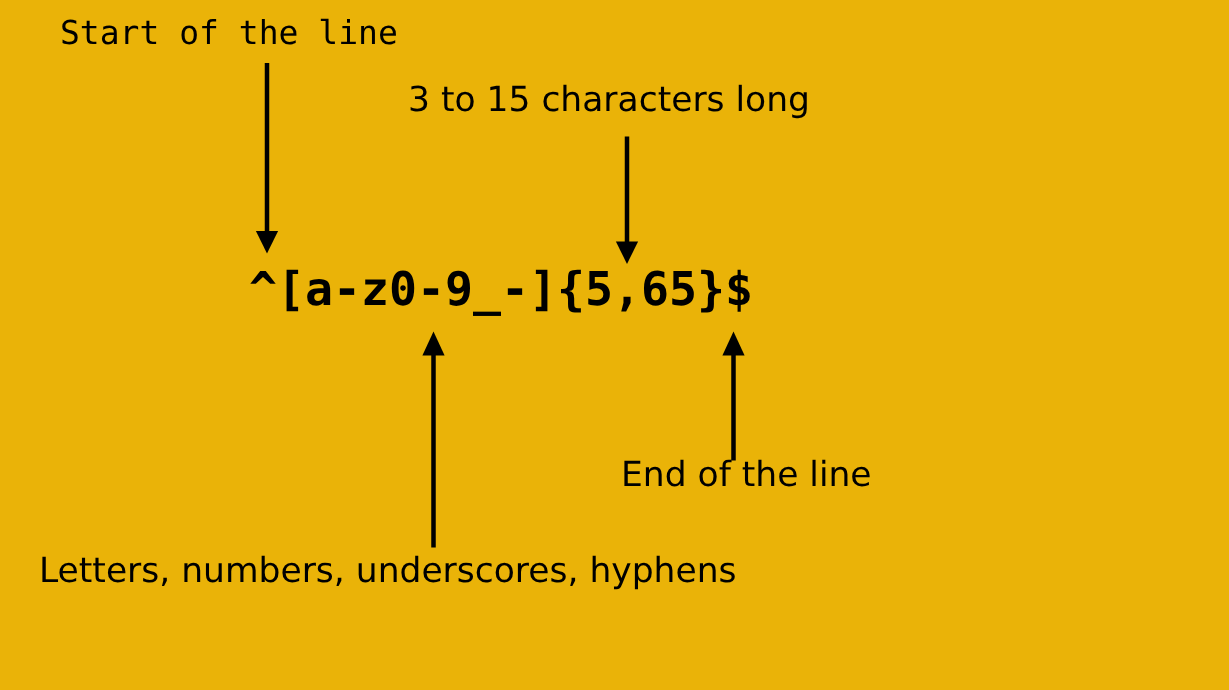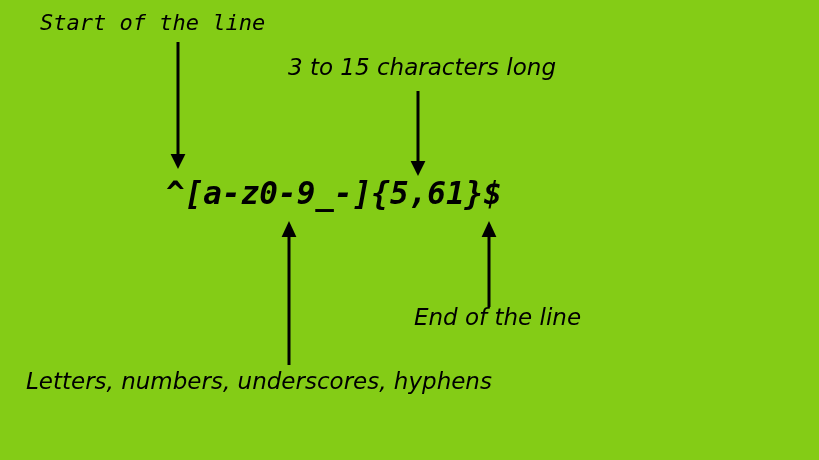--- a/index.html
+++ b/index.html
@@ -4,24 +4,23 @@
 <style>
   html, body {
     margin: 0;
     padding: 0;
     background: #ffffff;
   }
   #canvas {
     position: relative;
     width: 819px;
     height: 460px;
-    background: #84cc16;
+    background: #eab308;
     overflow: hidden;
     font-family: "DejaVu Sans", sans-serif;
-    font-style: italic;
   }
   .label {
     position: absolute;
     white-space: nowrap;
     color: #000000;
     line-height: 1;
   }
   .label-mono {
     font-family: "DejaVu Sans Mono", monospace;
   }
@@ -29,21 +28,21 @@
     font-family: "DejaVu Sans", sans-serif;
   }
 
   
   #label-start-of-line {
     left: 40px;
     top: 12px;
     font-size: 22px;
   }
   #label-length {
-    left: 288px;
+    left: 272px;
     top: 56px;
     font-size: 23px;
   }
   #label-end-of-line {
     left: 414px;
     top: 306px;
     font-size: 23px;
     text-align: center;
   }
   #label-charclass {
@@ -108,21 +107,21 @@
 
   <div class="label label-sans" id="label-length">3 to 15 characters long</div>
 
   <div class="arrow" id="arrow-length">
     <svg width="18" height="86" viewBox="0 0 18 86" aria-hidden="true">
       <rect x="7.5" y="0" width="3" height="71" fill="#000000"></rect>
       <polygon points="9,85 1.6,70 16.4,70" fill="#000000"></polygon>
     </svg>
   </div>
 
-  <div id="regex-expression">^[a-z0-9_-]{5,61}$</div>
+  <div id="regex-expression">^[a-z0-9_-]{5,65}$</div>
 
   <div class="arrow" id="arrow-charclass">
     <svg width="18" height="144" viewBox="0 0 18 144" aria-hidden="true">
       <rect x="7.5" y="14" width="3" height="130" fill="#000000"></rect>
       <polygon points="9,0 1.6,16 16.4,16" fill="#000000"></polygon>
     </svg>
   </div>
 
   <div class="arrow" id="arrow-end-of-line">
     <svg width="18" height="86" viewBox="0 0 18 86" aria-hidden="true">

